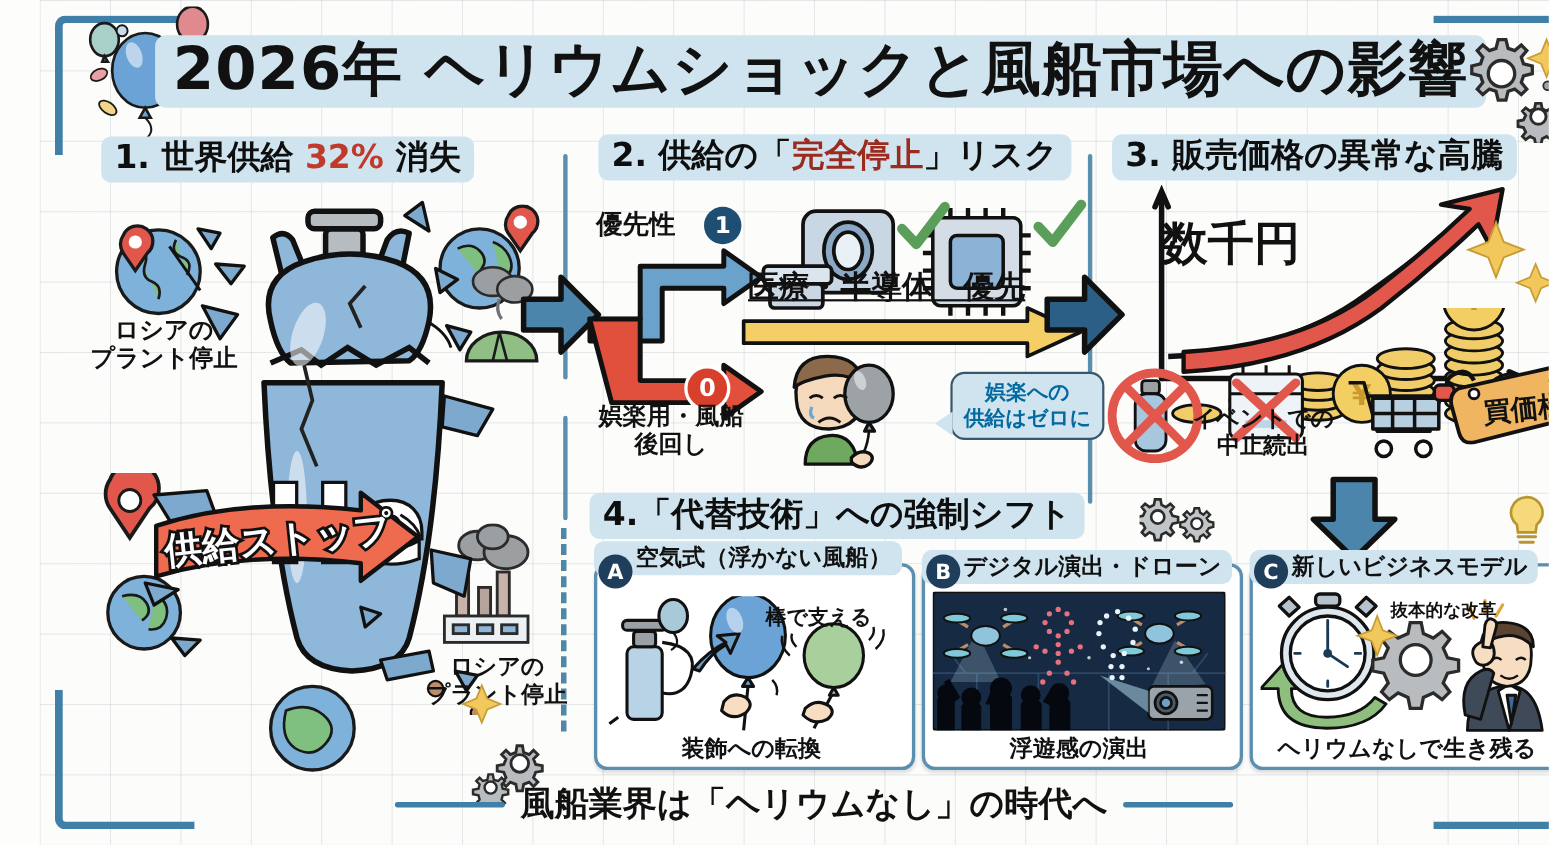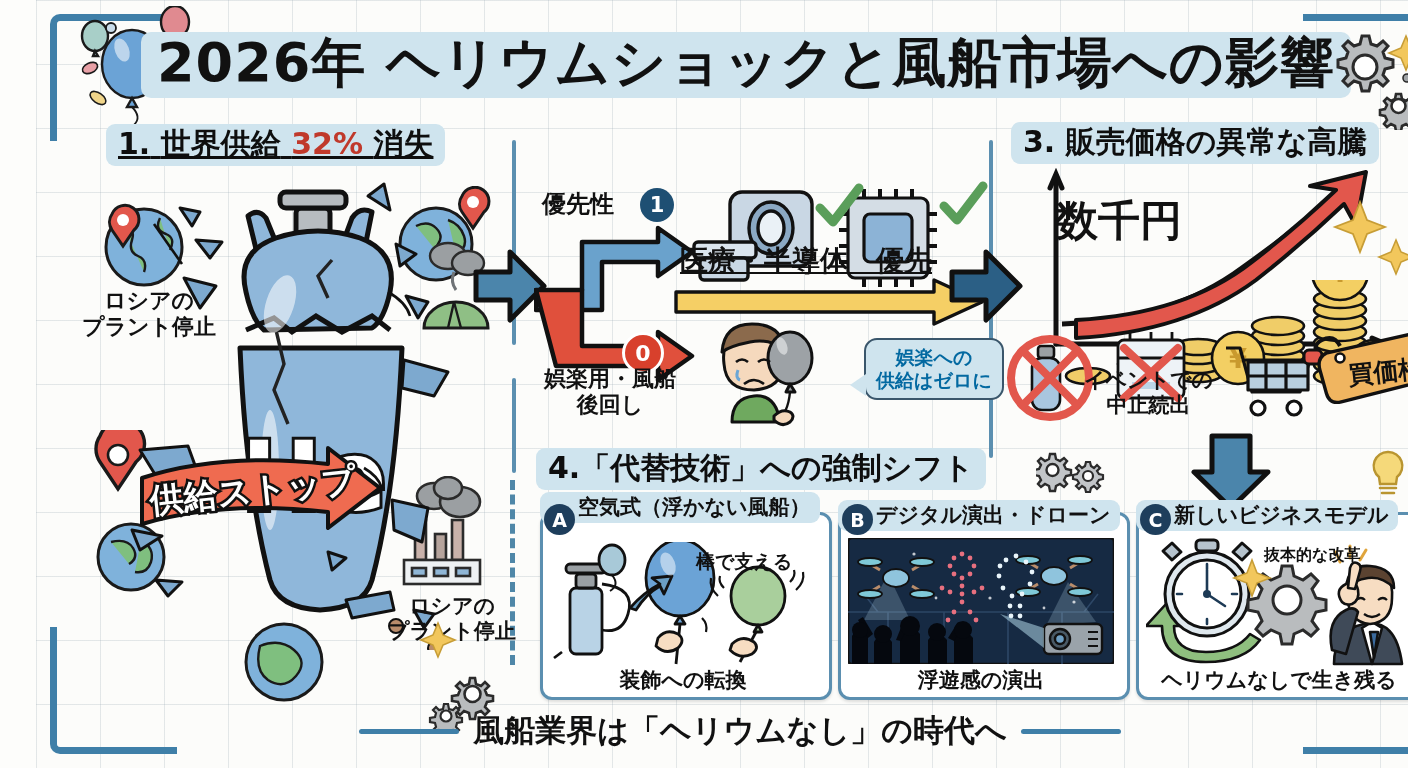--- a/index.html
+++ b/index.html
@@ -132,27 +132,31 @@
       <circle cx="39" cy="45" r="12" fill="#fff"></circle>
     </g>
     <g fill="#b9bcbe" stroke="#2b2b2b" stroke-width="2.6">
       <path d="M70 72 l5 0 1 5 4 2 4-3 3 3 -3 4 2 4 5 1 0 5 -5 1 -2 4 3 4 -3 3 -4-3 -4 2 -1 5 -5 0 -1-5 -4-2 -4 3 -3-3 3-4 -2-4 -5-1 0-5 5-1 2-4 -3-4 3-3 4 3 4-2z"></path>
       <circle cx="72.5" cy="84" r="7" fill="#fff"></circle>
     </g>
     <path d="M84 18 l5 12 12 5 -12 5 -5 12 -5-12 -12-5 12-5z" fill="#f2c75c" stroke="#c79d36" stroke-width="1.6" transform="translate(-4,-4)"></path>
     <circle cx="81" cy="56" r="4" fill="#9fa3a6" stroke="#2b2b2b" stroke-width="1.6"></circle>
   </svg>
 
-  <div class="sec-head" style="left:70px;top:124px;text-decoration:underline;">
+  <div class="sec-head" style="left:56px;top:124px;">
     <span>1.</span>
     <span>世界供給</span>
     <span class="hl">32%</span>
     <span>消失</span>
   </div>
 
+  <div class="sec-head" style="left:508px;top:122px;">
+    <span>2.</span>
+    <span>供給の「</span><span class="hl2">完全停止</span><span>」リスク</span>
+  </div>
 
   <div class="sec-head" style="left:975px;top:122px;">
     <span>3.</span>
     <span>販売価格の異常な高騰</span>
   </div>
 
   <div class="vdiv" style="left:476px;top:140px;height:205px;"></div>
   <div class="vdiv" style="left:476px;top:378px;height:95px;"></div>
   <div class="vdash" style="left:474px;top:480px;height:185px;"></div>
   <div class="vdiv" style="left:953px;top:140px;height:205px;"></div>

